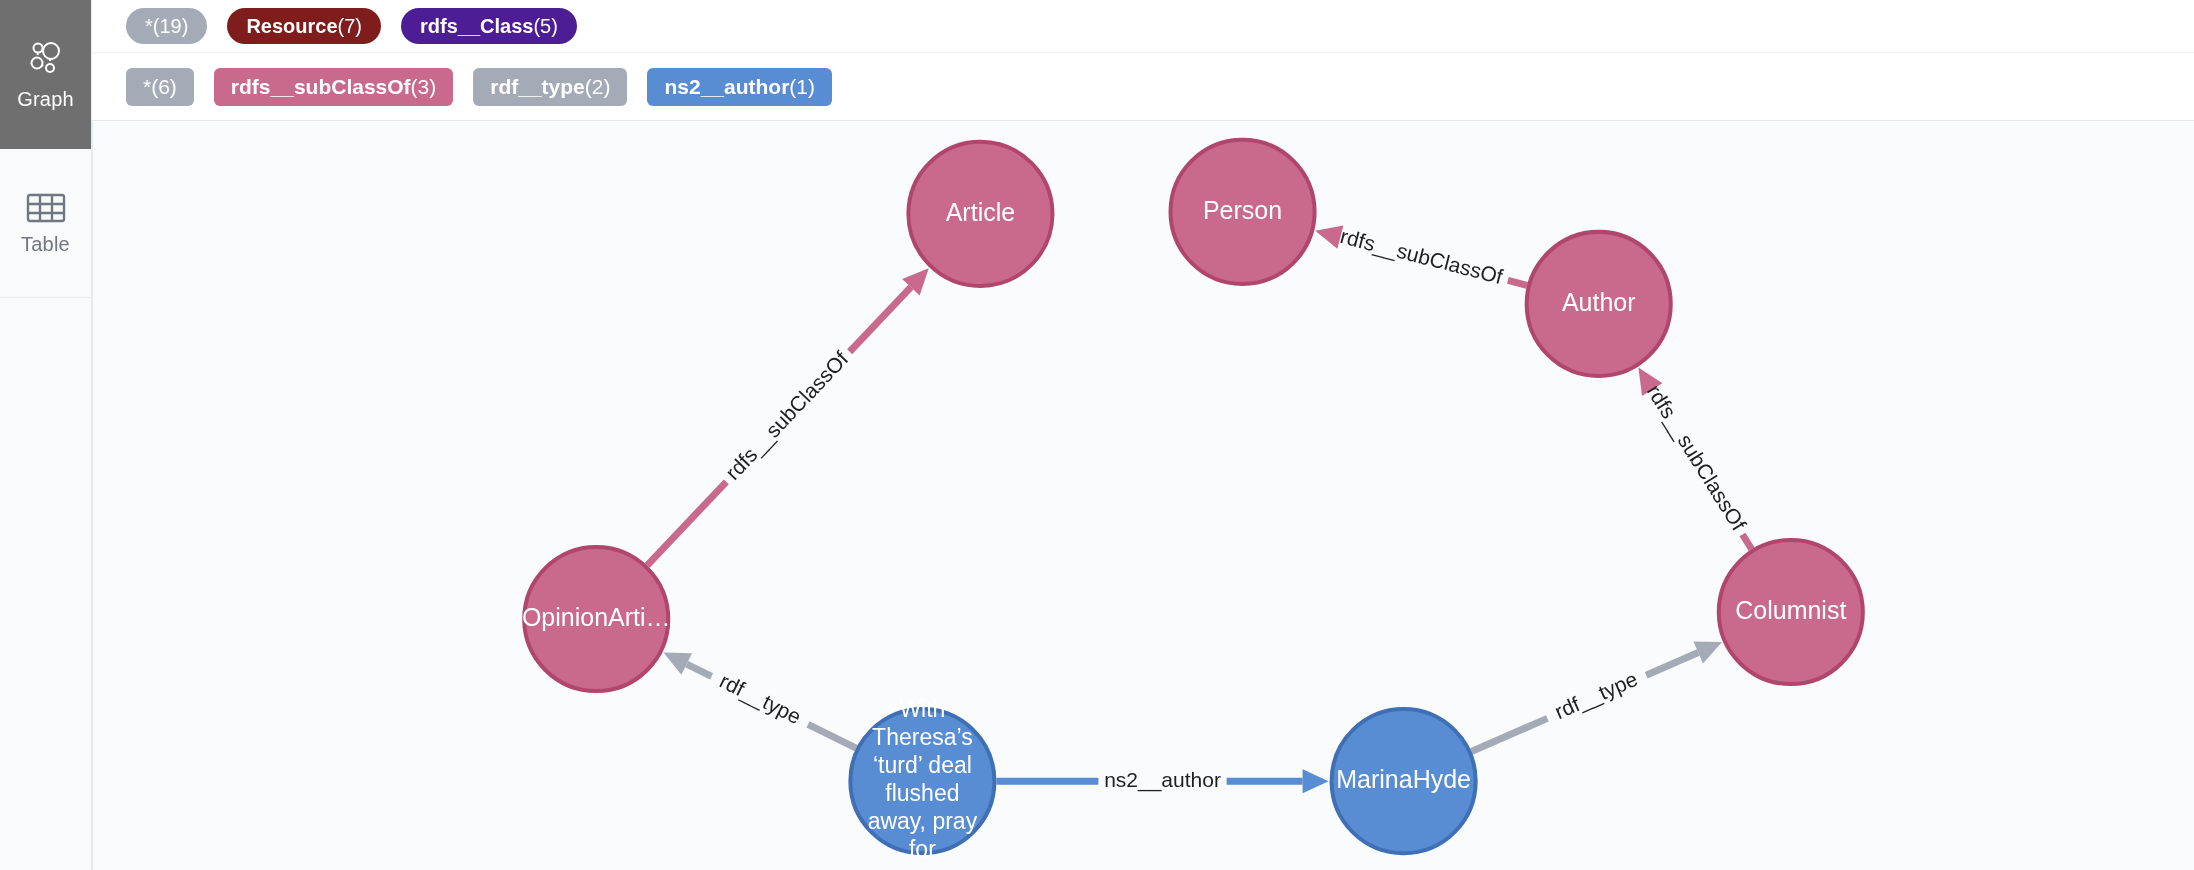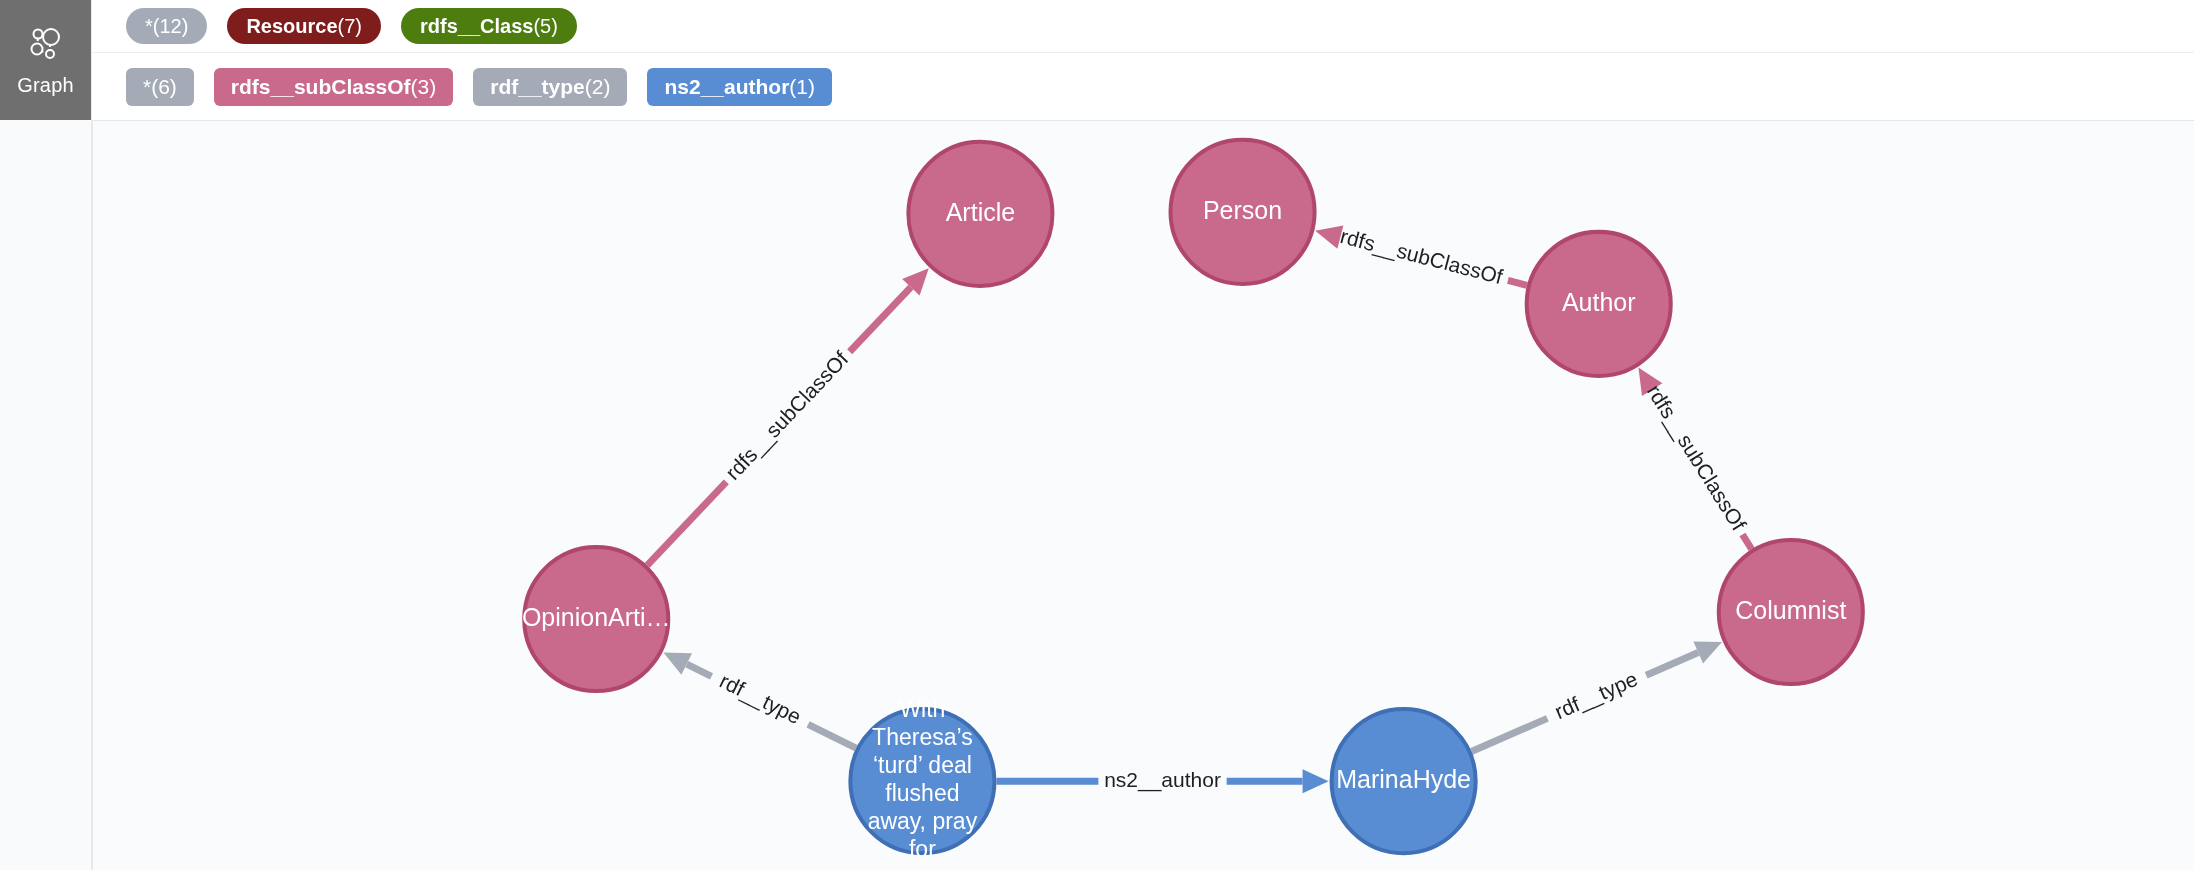--- a/index.html
+++ b/index.html
@@ -23,21 +23,21 @@
     width: 92px;
     flex: 0 0 92px;
     height: 870px;
     background: #f9fafb;
     border-right: 1px solid #e8ebee;
     display: flex;
     flex-direction: column;
     align-items: stretch;
   }
   .view-item {
-    height: 120px;
+    height: 149px;
     display: flex;
     flex-direction: column;
     align-items: center;
     justify-content: center;
     gap: 10px;
     color: #717780;
     cursor: pointer;
     border-bottom: 1px solid #e8ebee;
     user-select: none;
   }
@@ -160,36 +160,45 @@
           <circle cx="24" cy="29" r="4"></circle>
           <path d="M16 11 L18 12" stroke-dasharray="2 3"></path>
           <path d="M12 14 L11 18" stroke-dasharray="2 3"></path>
           <path d="M15.5 26 L20 28" stroke-dasharray="2 3"></path>
           <path d="M24 20 L24 25" stroke-dasharray="2 3"></path>
         </svg>
       </span>
       <span class="vlabel">Graph</span>
     </div>
 
+    <div class="view-item">
+      <span>
+        <svg width="40" height="32" viewBox="0 0 40 32" fill="none" stroke="currentColor" stroke-width="2.4">
+          <rect x="2" y="3" width="36" height="26" rx="2"></rect>
+          <path d="M2 12 H38 M2 21 H38 M14 3 V29 M26 3 V29"></path>
+        </svg>
+      </span>
+      <span class="vlabel">Table</span>
+    </div>
 
 
   </div>
 
   <div class="main-col">
 
     <div class="legend-row row-labels">
       <span class="pill node is-wildcard" style="background: rgb(165, 171, 182);">
         <span class="pname">*</span>
-          <span class="pcount">(12)</span>
+          <span class="pcount">(19)</span>
       </span>
       <span class="pill node" style="background: #7f1d1d;">
         <span class="pname">Resource</span>
           <span class="pcount">(7)</span>
       </span>
-      <span class="pill node" style="background: #4d7c0f;">
+      <span class="pill node" style="background: #4c1d95;">
         <span class="pname">rdfs__Class</span>
           <span class="pcount">(5)</span>
       </span>
     </div>
 
     <div class="legend-row row-reltypes">
       <span class="pill rel is-wildcard" style="background: rgb(165, 171, 182);">
         <span class="pname">*</span>
           <span class="pcount">(6)</span>
       </span>

